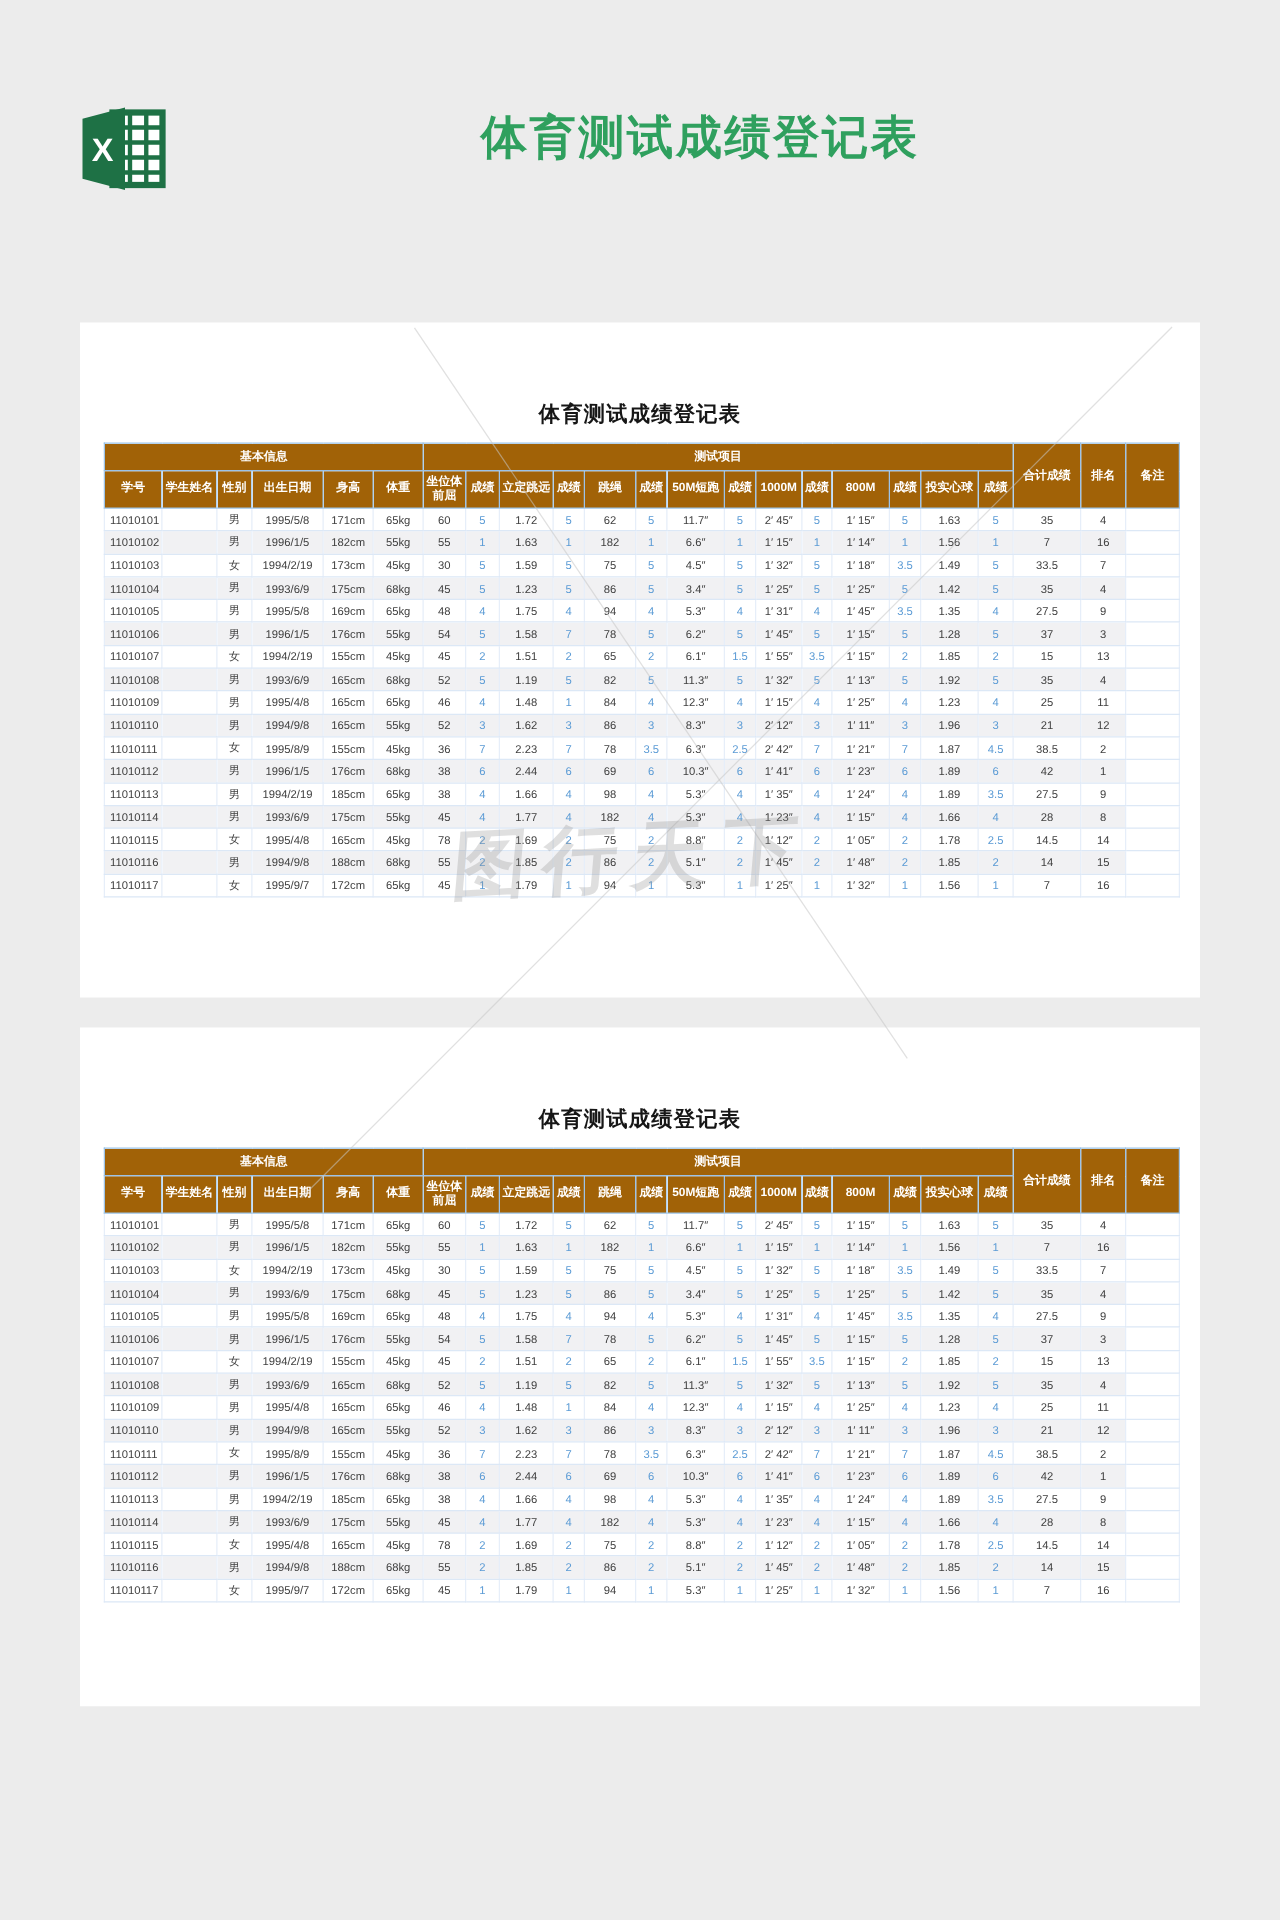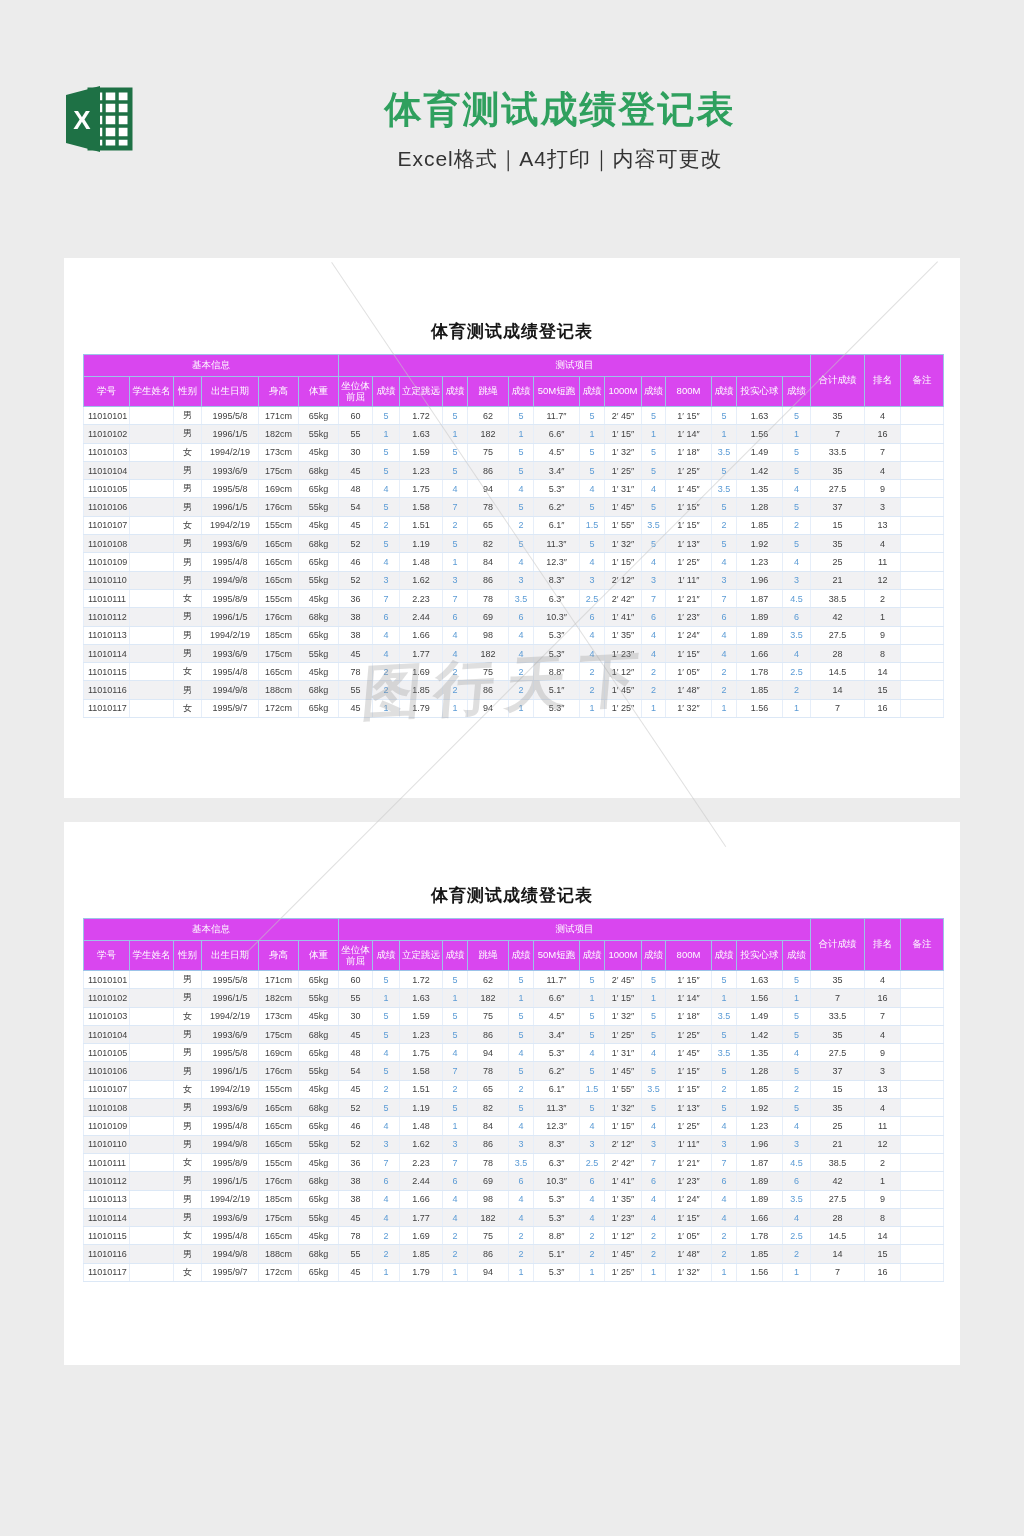--- a/index.html
+++ b/index.html
@@ -15,21 +15,21 @@
   .titles{position:absolute;left:160px;right:64px;top:88px;text-align:center;}
   .main-title{margin:0;font-size:37px;font-weight:bold;color:#2fa05e;letter-spacing:2px;line-height:1.2;}
   .sub-title{margin:13px 0 0;font-size:21px;color:#333;letter-spacing:1px;}
   
   .panel{position:relative;margin:0 64px;background:#fff;height:540px;padding:0 19px;box-sizing:border-box;}
   .panel + .panel{margin-top:24px;height:543px;}
   .sheet-title{padding-top:62px;text-align:center;font-size:17px;font-weight:bold;color:#161616;letter-spacing:1px;line-height:24px;}
   
   table{width:100%;border-collapse:collapse;table-layout:fixed;margin-top:10px;}
   thead th{
-    background:#d946ef;color:#fff;font-size:9.5px;font-weight:normal;
+    background:#a16207;color:#fff;font-size:9.5px;font-weight:bold;
     border:1px solid #9cc3e8;padding:0;overflow:hidden;
   }
   tr.group th{height:21px;}
   tr.sub th{height:29px;line-height:1.15;}
   tbody td{
     font-size:9px;color:#3f3f3f;text-align:center;height:17.3px;
     border-bottom:1px solid #dce8f6;border-right:1px solid #e6eef9;border-left:1px solid #e6eef9;
     padding:0;overflow:hidden;white-space:nowrap;background:#fff;
   }
   tbody tr:nth-child(even) td{background:#f1f1f3;}
@@ -53,21 +53,20 @@
   <div class="logo">
     <svg width="76" height="76" viewBox="0 0 76 76">
       <rect x="28" y="8" width="40" height="58" fill="#ffffff" stroke="#1e7145" stroke-width="5"></rect>
       <path d="M28 20 H68 M28 32 H68 M28 44 H68 M28 56 H68 M42 8 V66 M55 8 V66" stroke="#1e7145" stroke-width="3.5" fill="none"></path>
       <polygon points="4,13 38,4 38,70 4,61" fill="#1e7145"></polygon>
       <text x="20" y="47" text-anchor="middle" font-size="26" font-weight="bold" fill="#ffffff">X</text>
     </svg>
   </div>
   <div class="titles">
     <h1 class="main-title">体育测试成绩登记表</h1>
-    <p class="sub-title">Excel格式｜A4打印｜内容可更改</p>
   </div>
 </div>
 
 <section class="panel">
   <div class="sheet-title">体育测试成绩登记表</div>
   <table>
       <colgroup>
         <col style="width: 46px;">
         <col style="width: 44px;">
         <col style="width: 28px;">

